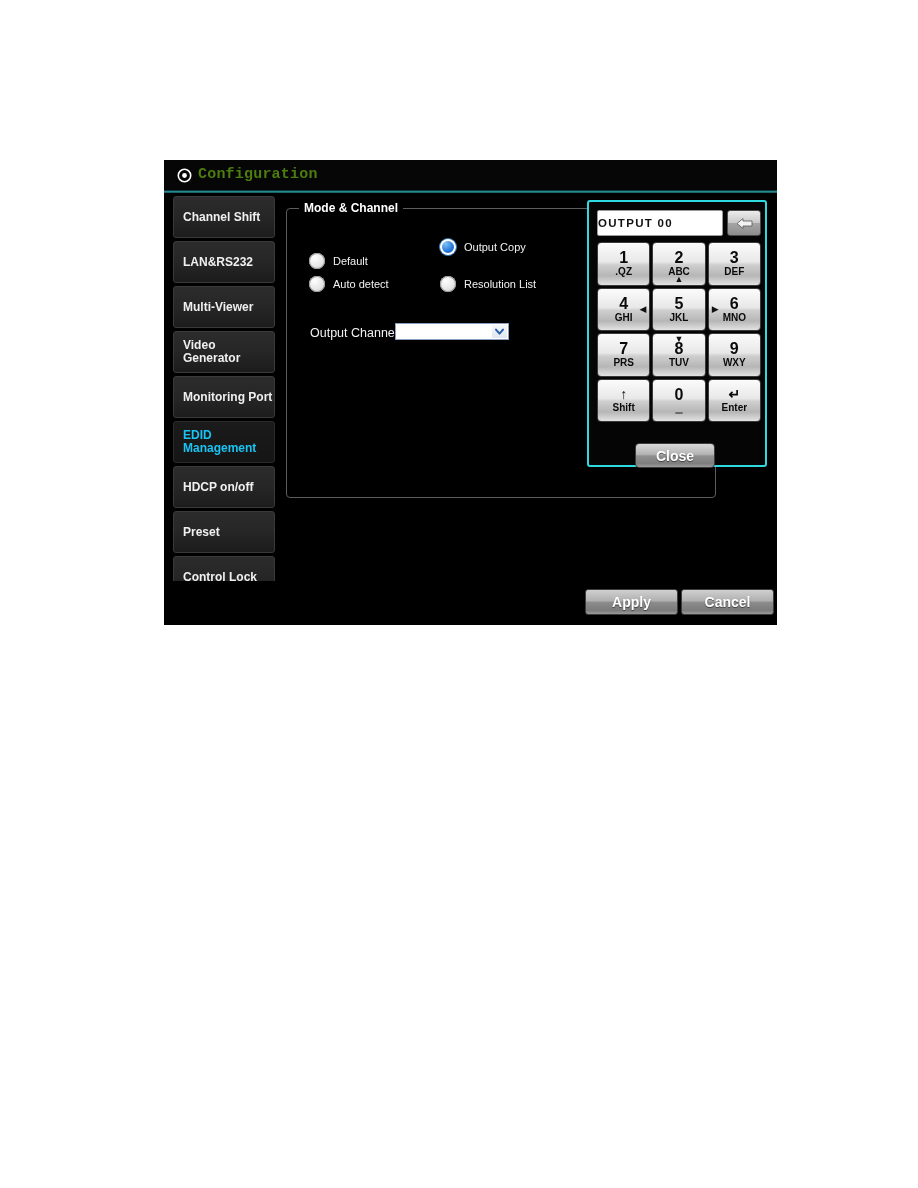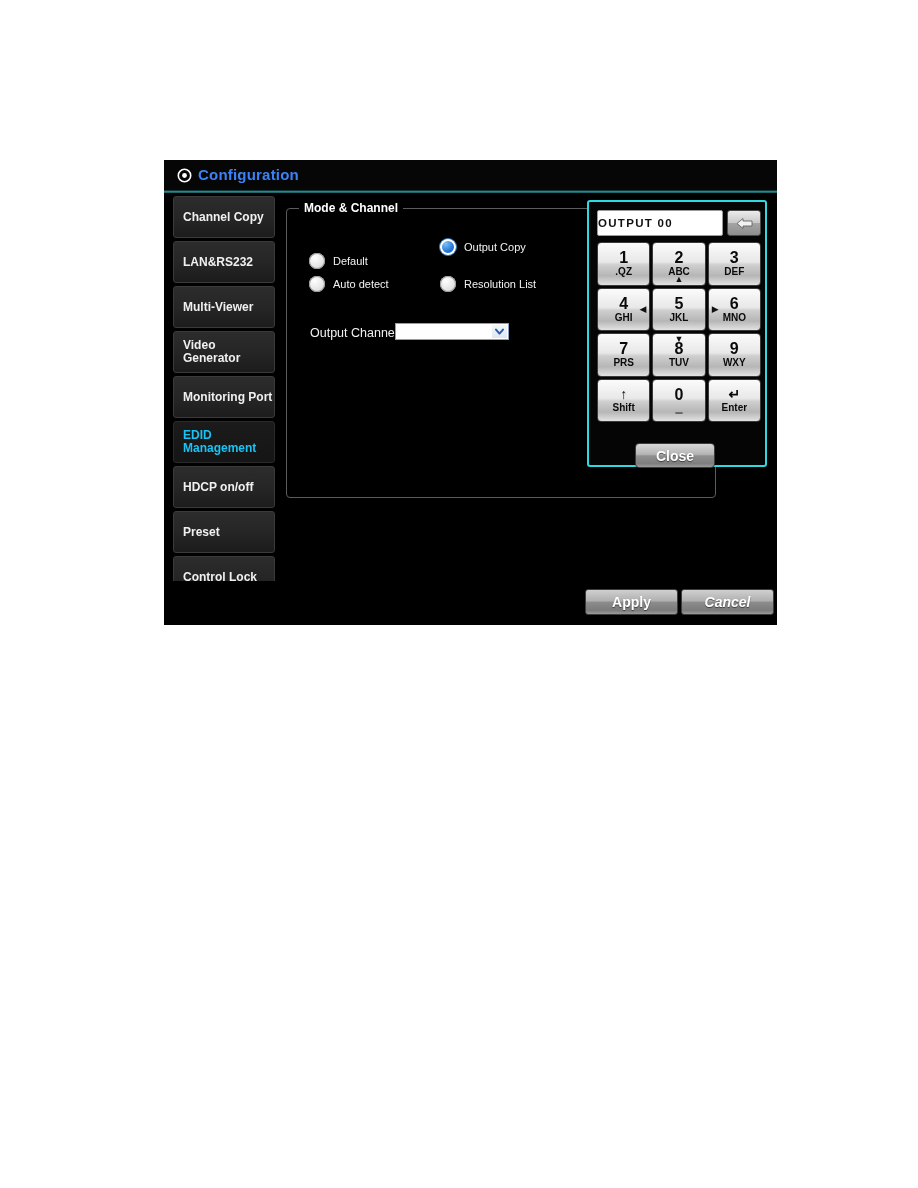--- a/index.html
+++ b/index.html
@@ -46,22 +46,23 @@
     width: 613px; height: 30px;
     background: #060606;
   }
   #title-icon {
     position: absolute; left: 13px; top: 8px;
     width: 15px; height: 15px;
   }
   #title-text {
     position: absolute; left: 34px; top: 6px;
     font-size: 15px; font-weight: bold;
-    color: #3b82f6;
+    color: #4d7c0f;
     letter-spacing: 0.2px;
+    font-family: Liberation Mono, monospace;
   }
 
   #cyanline {
     position: absolute; left: 0; top: 30px;
     width: 613px; height: 3px;
     background: linear-gradient(to bottom,#000 0,#1d6e74 33%,#2ea3ab 66%,#0a2a2c 100%);
   }
 
   
   #sidebar {
@@ -244,21 +245,21 @@
     width: 93px; height: 26px;
     border-radius: 3px;
     border: 1px solid #3c3c3c;
     box-sizing: border-box;
     background: linear-gradient(to bottom,#d0d0d0 0%,#b0b0b0 45%,#8c8c8c 52%,#7b7b7b 85%,#9a9a9a 100%);
     display: flex; align-items: center; justify-content: center;
     font-size: 14px; font-weight: bold; color: #ffffff;
     text-shadow: 0 1px 1px rgba(0,0,0,.55);
   }
   #btn-apply  { left: 421px; }
-  #btn-cancel { left: 517px; font-style: italic; }
+  #btn-cancel { left: 517px; }
 </style>
 </head>
 <body>
 
 <div id="watermark">
   <div class="wm-text">manualshive.com</div>
 </div>
 
 <div id="device">
 
@@ -269,21 +270,21 @@
         <circle cx="7.5" cy="7.5" r="2.4" fill="#ffffff"></circle>
       </svg>
     </span>
     <span id="title-text">Configuration</span>
 
   </div>
   <div id="cyanline"></div>
 
   <div id="sidebar">
     <div class="side-item">
-      <span>Channel Copy</span>
+      <span>Channel Shift</span>
     </div>
     <div class="side-item">
       <span>LAN&amp;RS232</span>
     </div>
     <div class="side-item">
       <span>Multi-Viewer</span>
     </div>
     <div class="side-item">
       <span>Video Generator</span>
     </div>

